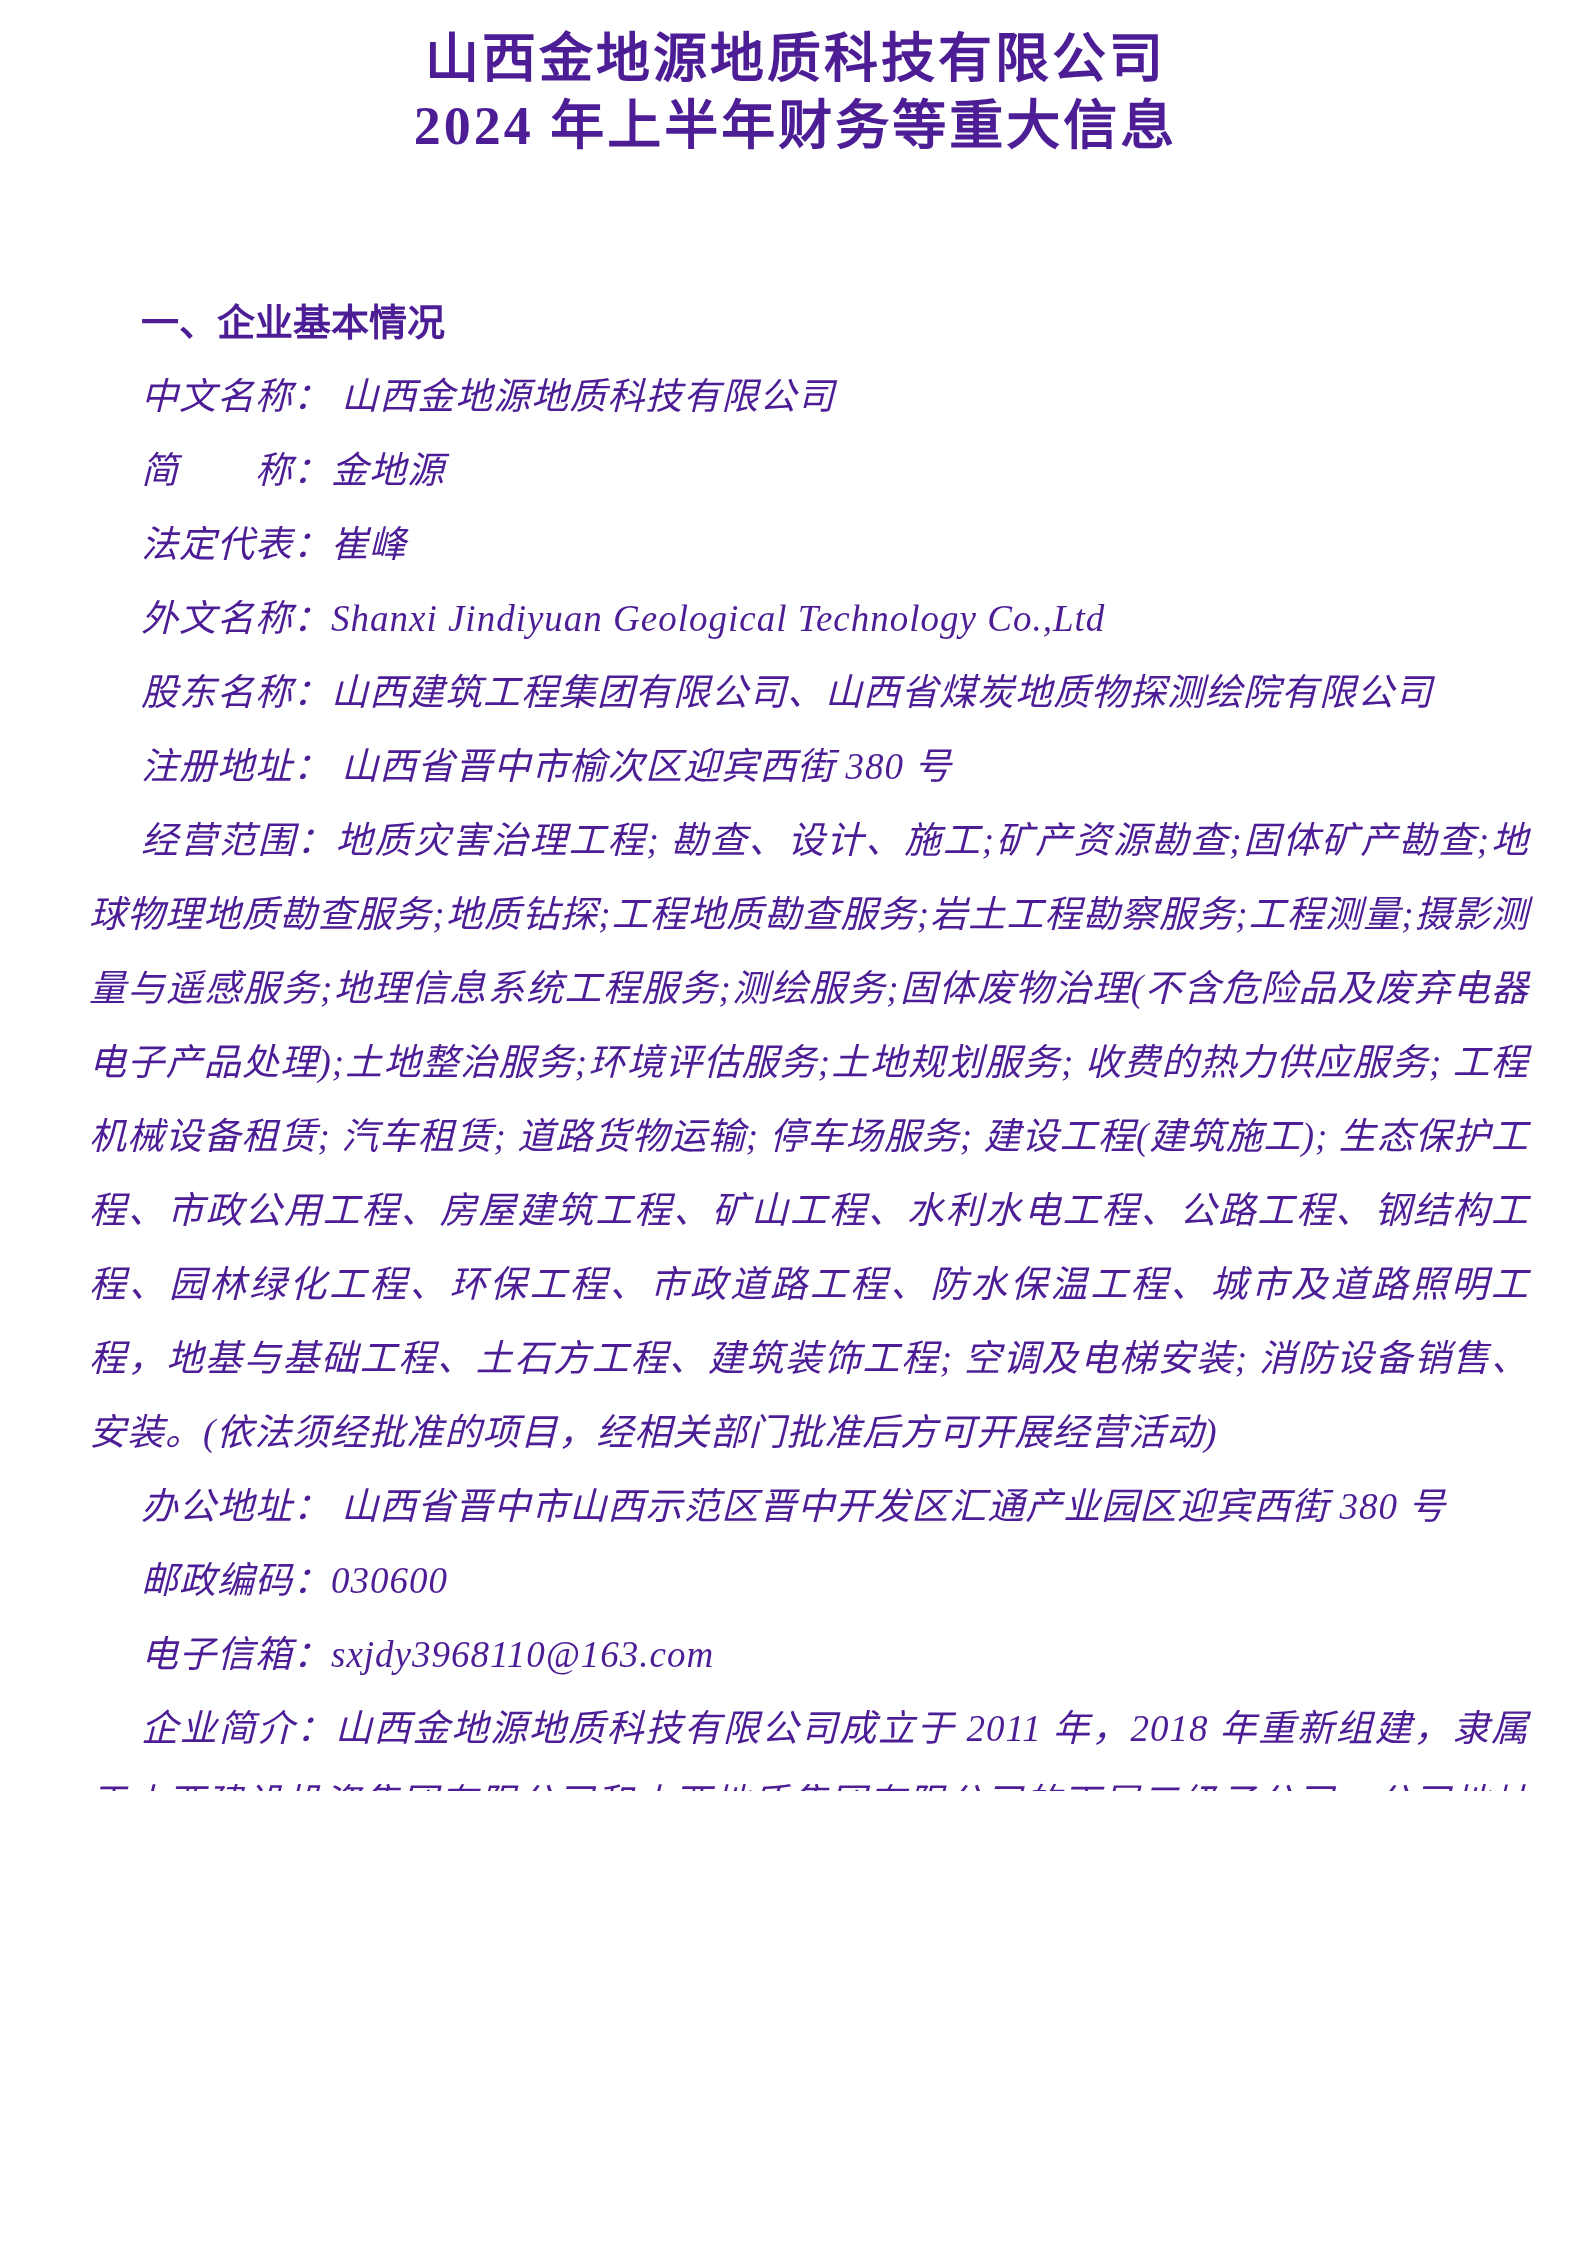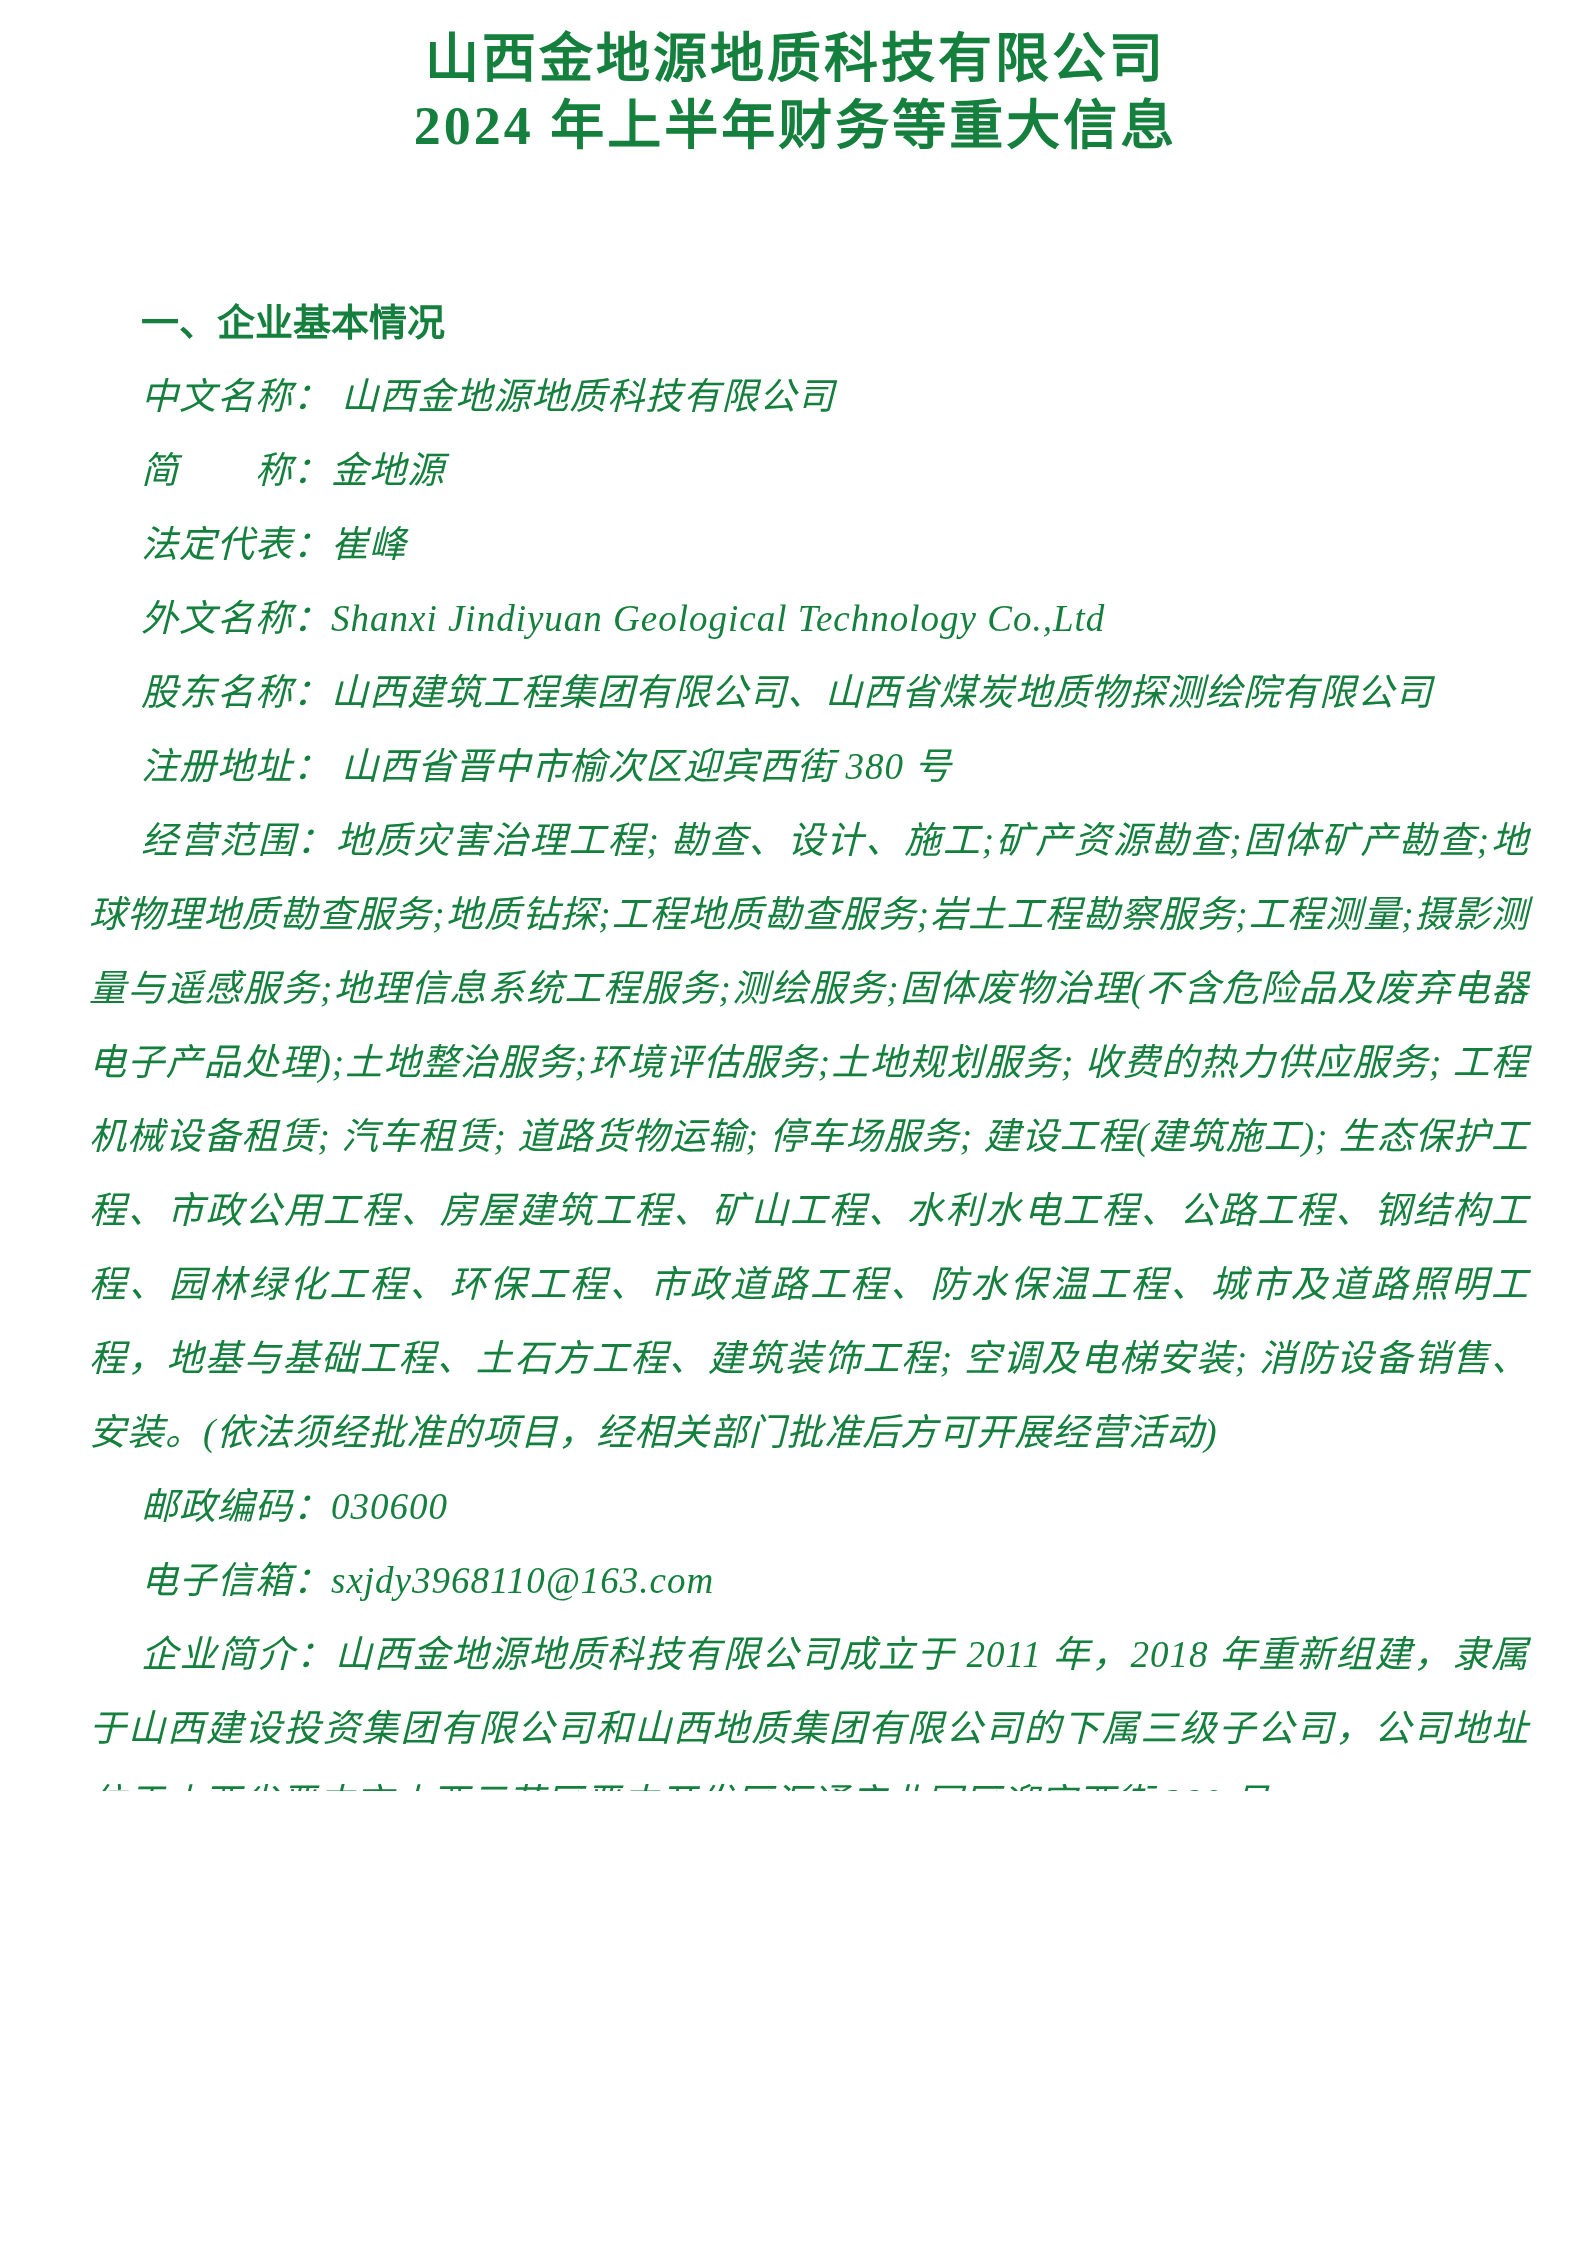--- a/index.html
+++ b/index.html
@@ -1,21 +1,21 @@
 <!DOCTYPE html>
 <html lang="zh-CN"><head>
 <meta charset="utf-8">
 <style>
   html, body { margin: 0; padding: 0; background: #ffffff; }
   .page {
     position: relative;
     width: 1587px;
     height: 1791px;
     background: #ffffff;
-    color: #15803d;
+    color: #4c1d95;
     box-sizing: border-box;
     padding: 26px 58px 0 62px;
     font-family: "Liberation Serif", "DejaVu Serif", serif;
     overflow: hidden;
   }
   .doc-title {
     text-align: center;
     font-weight: bold;
     font-size: 54px;
     line-height: 67px;
@@ -55,18 +55,19 @@
   <div class="body-block">
     <h2 class="section-heading">一、企业基本情况</h2>
 
     <p class="para">中文名称： 山西金地源地质科技有限公司</p>
     <p class="para">简　　称：金地源</p>
     <p class="para">法定代表：崔峰</p>
     <p class="para">外文名称：Shanxi Jindiyuan Geological Technology Co.,Ltd</p>
     <p class="para">股东名称：山西建筑工程集团有限公司、山西省煤炭地质物探测绘院有限公司</p>
     <p class="para">注册地址： 山西省晋中市榆次区迎宾西街 380 号</p>
     <p class="para">经营范围：地质灾害治理工程; 勘查、设计、施工;矿产资源勘查;固体矿产勘查;地球物理地质勘查服务;地质钻探;工程地质勘查服务;岩土工程勘察服务;工程测量;摄影测量与遥感服务;地理信息系统工程服务;测绘服务;固体废物治理(不含危险品及废弃电器电子产品处理);土地整治服务;环境评估服务;土地规划服务; 收费的热力供应服务; 工程机械设备租赁; 汽车租赁; 道路货物运输; 停车场服务; 建设工程(建筑施工); 生态保护工程、市政公用工程、房屋建筑工程、矿山工程、水利水电工程、公路工程、钢结构工程、园林绿化工程、环保工程、市政道路工程、防水保温工程、城市及道路照明工程，地基与基础工程、土石方工程、建筑装饰工程; 空调及电梯安装; 消防设备销售、安装。(依法须经批准的项目，经相关部门批准后方可开展经营活动)</p>
+    <p class="para">办公地址： 山西省晋中市山西示范区晋中开发区汇通产业园区迎宾西街 380 号</p>
     <p class="para">邮政编码：030600</p>
     <p class="para">电子信箱：sxjdy3968110@163.com</p>
     <p class="para">企业简介：山西金地源地质科技有限公司成立于 2011 年，2018 年重新组建，隶属于山西建设投资集团有限公司和山西地质集团有限公司的下属三级子公司，公司地址位于山西省晋中市山西示范区晋中开发区汇通产业园区迎宾西街 380 号。</p>
   </div>
 
 </div>
 
 </body></html>

